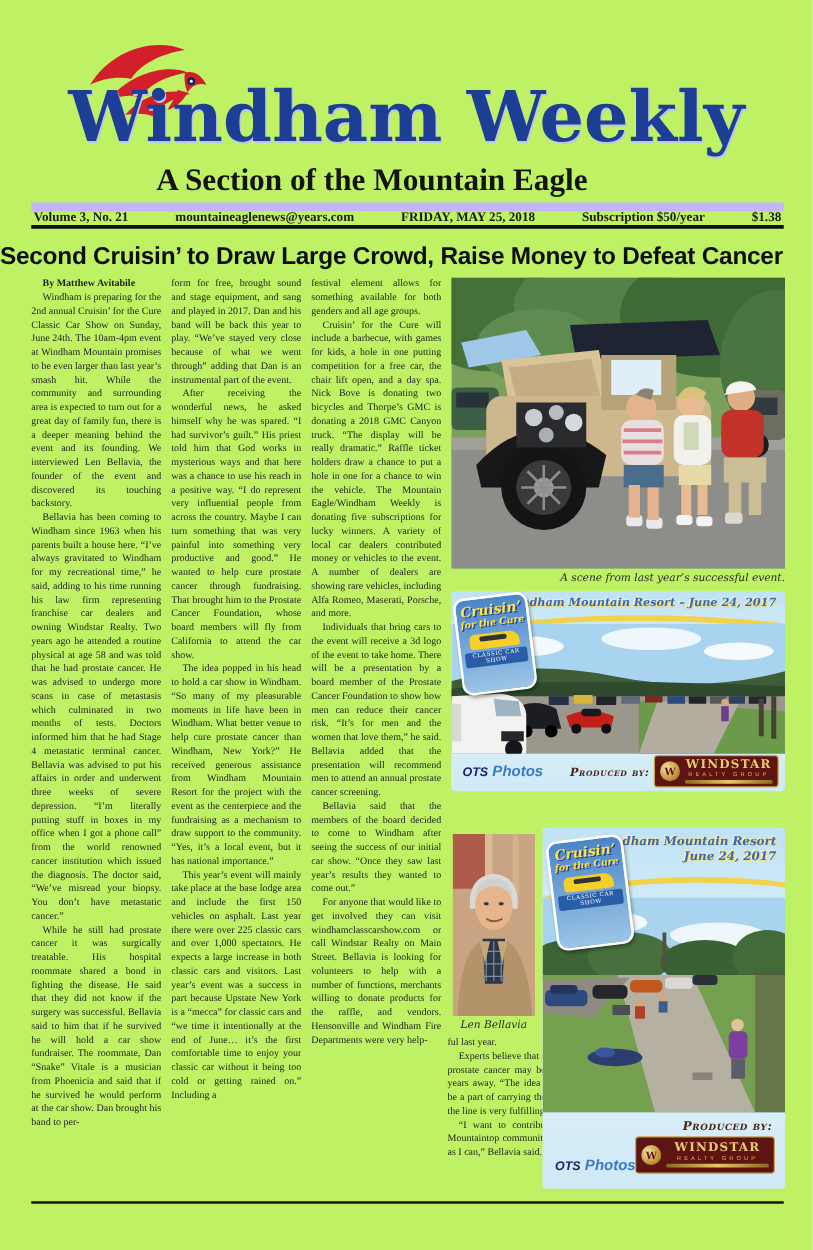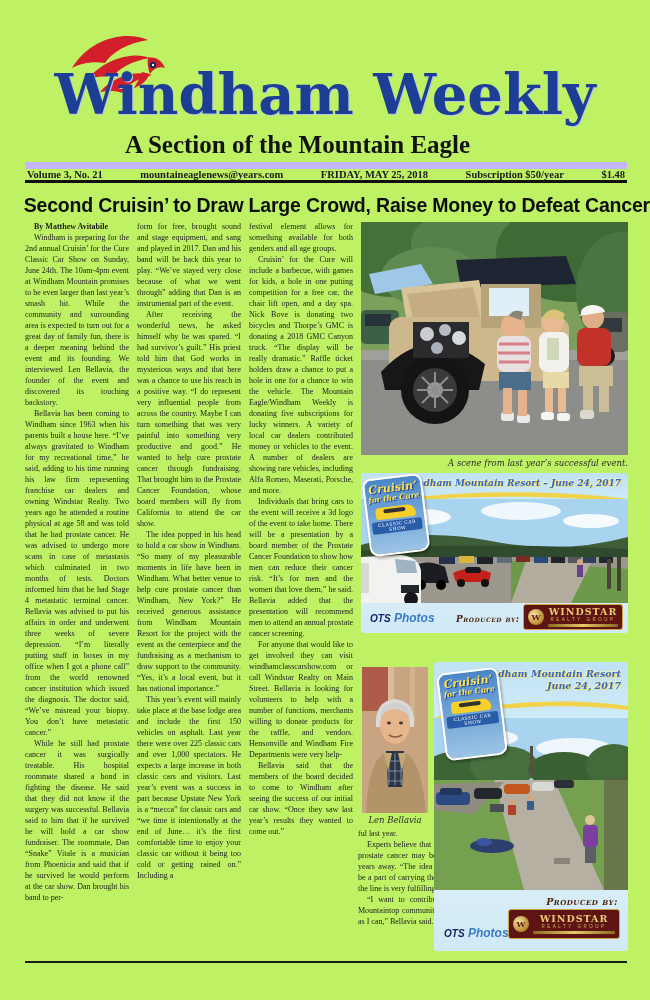--- a/index.html
+++ b/index.html
@@ -12,21 +12,21 @@
       font-family:"DejaVu Serif", serif; font-weight:bold; font-size:56px; line-height:1;
       color:#1d3e95; letter-spacing:0px; z-index:2; text-shadow:1px 1px 0 #b9c6e6; }
   .mast-sub { position:absolute; top:131px; left:125px; width:520px; text-align:left;
       font-family:"Liberation Serif", serif; font-weight:bold; font-size:25px; color:#131313; z-index:2; }
   .infobar { position:absolute; top:162px; left:25px; width:602px; height:21px;
       border-top:7px solid #c4b5fd; border-bottom:3px solid #111;
       display:flex; justify-content:space-between; align-items:center;
       font-weight:bold; font-size:10.5px; color:#1a1a1a; padding:0 2px; box-sizing:border-box; }
 
   
-  .headline { position:absolute; top:194px; left:0; width:650px; text-align:right;
+  .headline { position:absolute; top:194px; left:0; width:650px; text-align:left;
       font-family:"Liberation Sans", sans-serif; font-weight:bold; font-size:19.5px;
       letter-spacing:-0.2px; color:#0d0d0d; white-space:nowrap; }
 
   
   .content { position:absolute; top:221px; left:0; width:650px; height:745px; }
   .bodycol { position:absolute; top:0; font-size:8px; line-height:11px; text-align:justify;
       color:#1c1c1c; overflow:hidden; }
   .bodycol p { margin:0; text-indent:9px; }
   .bodycol p.noindent { text-indent:0; }
   .byline { font-weight:bold; text-indent:0; }
@@ -114,21 +114,21 @@
     </svg>
   </div>
   <div class="mast-title">Windham Weekly</div>
   <div class="mast-sub">A Section of the Mountain Eagle</div>
 
   <div class="infobar">
     <span>Volume 3, No. 21</span>
     <span>mountaineaglenews@years.com</span>
     <span>FRIDAY, MAY 25, 2018</span>
     <span>Subscription $50/year</span>
-    <span>$1.48</span>
+    <span>$1.38</span>
   </div>
 
   <div class="headline">Second Cruisin’ to Draw Large Crowd, Raise Money to Defeat Cancer</div>
 
   <div class="content">
 
     <div class="bodycol col1">
       <p class="byline">By Matthew Avitabile</p>
       <p>Windham is preparing for the 2nd annual Cruisin’ for the Cure Classic Car Show on Sunday, June 24th. The 10am-4pm event at Windham Mountain promises to be even larger than last year’s smash hit. While the community and surrounding area is expected to turn out for a great day of family fun, there is a deeper meaning behind the event and its founding. We interviewed Len Bellavia, the founder of the event and discovered its touching backstory.</p>
       <p>Bellavia has been coming to Windham since 1963 when his parents built a house here. “I’ve always gravitated to Windham for my recreational time,” he said, adding to his time running his law firm representing franchise car dealers and owning Windstar Realty. Two years ago he attended a routine physical at age 58 and was told that he had prostate cancer. He was advised to undergo more scans in case of metastasis which culminated in two months of tests. Doctors informed him that he had Stage 4 metastatic terminal cancer. Bellavia was advised to put his affairs in order and underwent three weeks of severe depression. “I’m literally putting stuff in boxes in my office when I got a phone call” from the world renowned cancer institution which issued the diagnosis. The doctor said, “We’ve misread your biopsy. You don’t have metastatic cancer.”</p>
@@ -139,22 +139,22 @@
       <p class="noindent">form for free, brought sound and stage equipment, and sang and played in 2017. Dan and his band will be back this year to play. “We’ve stayed very close because of what we went through” adding that Dan is an instrumental part of the event.</p>
       <p>After receiving the wonderful news, he asked himself why he was spared. “I had survivor’s guilt.” His priest told him that God works in mysterious ways and that here was a chance to use his reach in a positive way. “I do represent very influential people from across the country. Maybe I can turn something that was very painful into something very productive and good.” He wanted to help cure prostate cancer through fundraising. That brought him to the Prostate Cancer Foundation, whose board members will fly from California to attend the car show.</p>
       <p>The idea popped in his head to hold a car show in Windham. “So many of my pleasurable moments in life have been in Windham. What better venue to help cure prostate cancer than Windham, New York?” He received generous assistance from Windham Mountain Resort for the project with the event as the centerpiece and the fundraising as a mechanism to draw support to the community. “Yes, it’s a local event, but it has national importance.”</p>
       <p>This year’s event will mainly take place at the base lodge area and include the first 150 vehicles on asphalt. Last year there were over 225 classic cars and over 1,000 spectators. He expects a large increase in both classic cars and visitors. Last year’s event was a success in part because Upstate New York is a “mecca” for classic cars and “we time it intentionally at the end of June… it’s the first comfortable time to enjoy your classic car without it being too cold or getting rained on.” Including a</p>
     </div>
 
     <div class="bodycol col3">
       <p class="noindent">festival element allows for something available for both genders and all age groups.</p>
       <p>Cruisin’ for the Cure will include a barbecue, with games for kids, a hole in one putting competition for a free car, the chair lift open, and a day spa. Nick Bove is donating two bicycles and Thorpe’s GMC is donating a 2018 GMC Canyon truck. “The display will be really dramatic.” Raffle ticket holders draw a chance to put a hole in one for a chance to win the vehicle. The Mountain Eagle/Windham Weekly is donating five subscriptions for lucky winners. A variety of local car dealers contributed money or vehicles to the event. A number of dealers are showing rare vehicles, including Alfa Romeo, Maserati, Porsche, and more.</p>
       <p>Individuals that bring cars to the event will receive a 3d logo of the event to take home. There will be a presentation by a board member of the Prostate Cancer Foundation to show how men can reduce their cancer risk. “It’s for men and the women that love them,” he said. Bellavia added that the presentation will recommend men to attend an annual prostate cancer screening.</p>
+      <p>Bellavia said that the members of the board decided to come to Windham after seeing the success of our initial car show. “Once they saw last year’s results they wanted to come out.”</p>
       <p>For anyone that would like to get involved they can visit windhamclasscarshow.com or call Windstar Realty on Main Street. Bellavia is looking for volunteers to help with a number of functions, merchants willing to donate products for the raffle, and vendors. Hensonville and Windham Fire Departments were very help-</p>
-      <p>Bellavia said that the members of the board decided to come to Windham after seeing the success of our initial car show. “Once they saw last year’s results they wanted to come out.”</p>
     </div>
 
     <div class="photo-main">
       <svg width="267" height="233" viewBox="0 0 267 233">
         <rect width="267" height="233" fill="#7ba05c"></rect>
         <g>
           <ellipse cx="30" cy="30" rx="60" ry="45" fill="#46703a"></ellipse>
           <ellipse cx="120" cy="22" rx="70" ry="40" fill="#55804a"></ellipse>
           <ellipse cx="210" cy="30" rx="75" ry="50" fill="#3f6a36"></ellipse>
           <ellipse cx="260" cy="70" rx="45" ry="60" fill="#4a7440"></ellipse>

